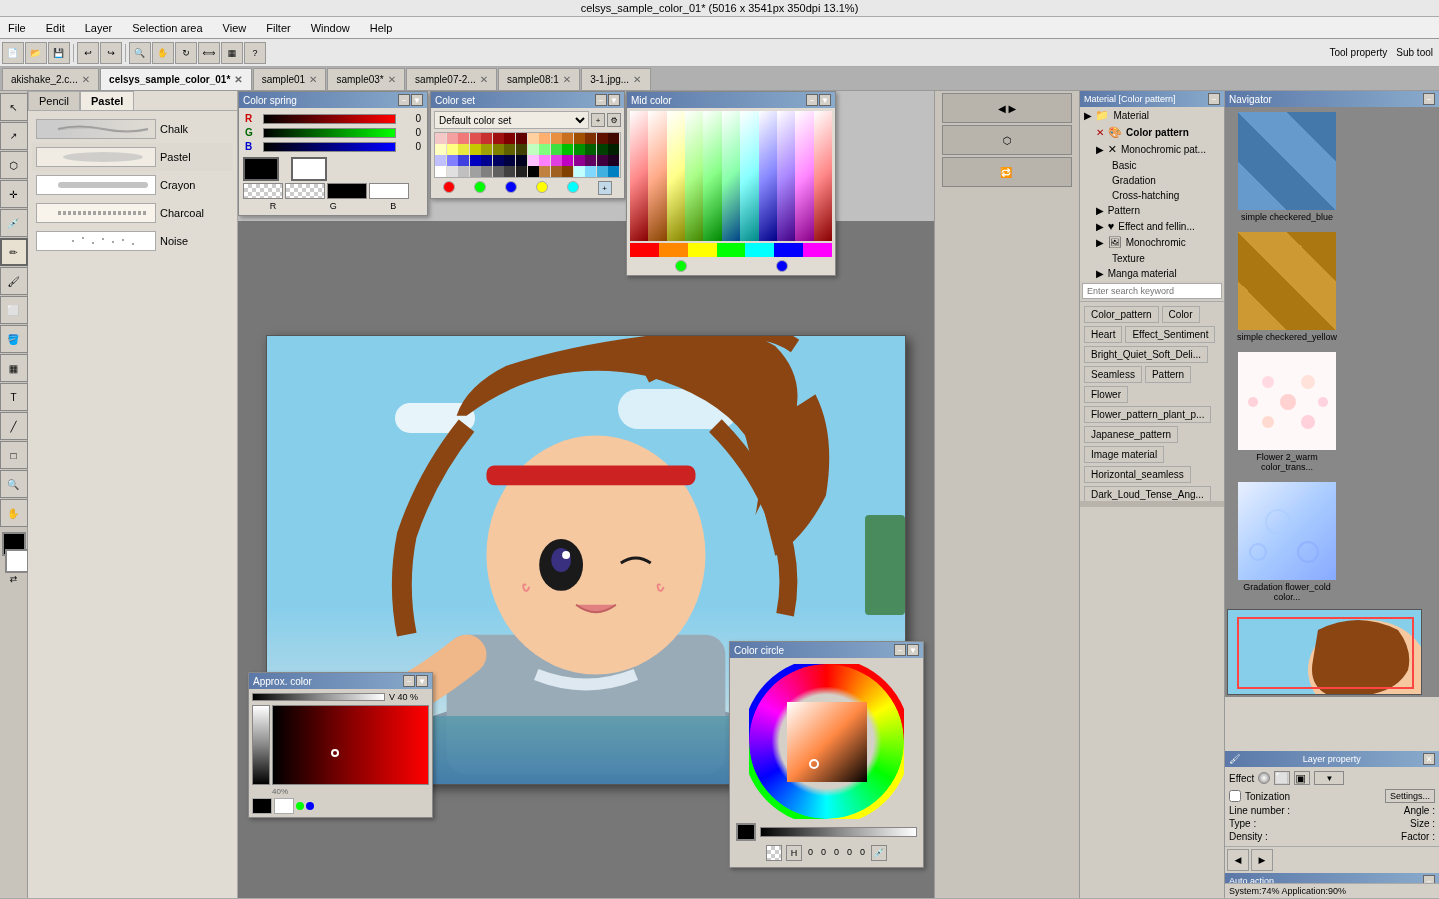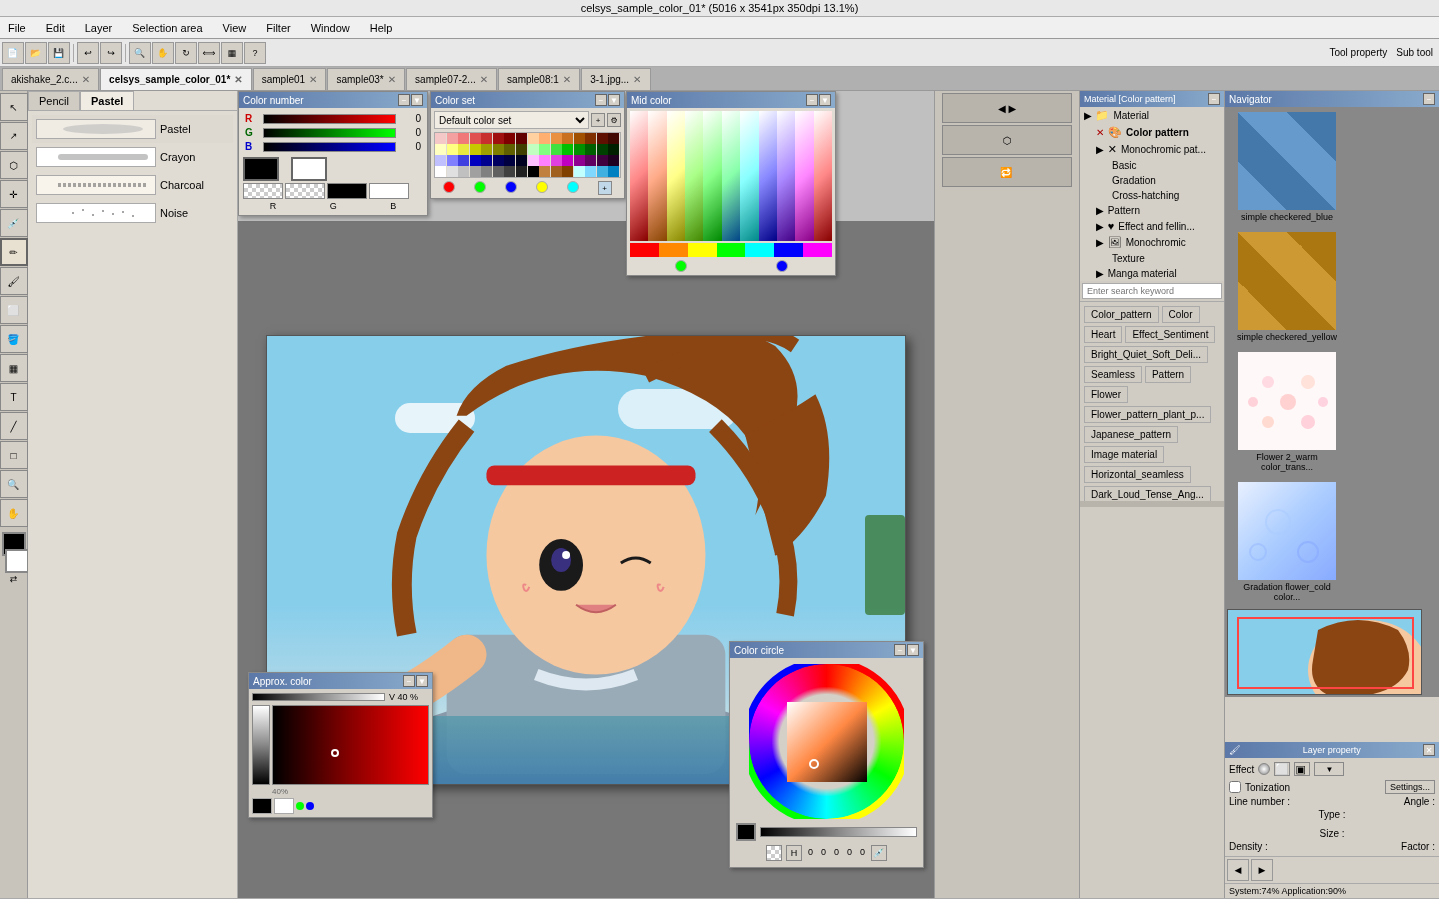--- a/index.html
+++ b/index.html
@@ -160,20 +160,29 @@
   <div class="brush-panel" style="width:210px; border-right:1px solid #aaa;">
     <div class="brush-tabs">
       <div class="brush-tab">
         <span>Pencil</span>
       </div>
       <div class="brush-tab active">
         <span>Pastel</span>
       </div>
     </div>
     <div class="brush-list">
+      <div class="brush-item">
+        <div class="brush-preview" style="background: linear-gradient(to right, #ccc 20%, transparent);">
+          <svg width="100" height="16" viewBox="0 0 100 16">
+              <path d="M5 8 Q25 3 50 8 Q75 13 95 8" stroke="#888" stroke-width="2" fill="none" opacity="0.7"></path>
+              <path d="M5 9 Q30 5 60 9 Q80 12 95 9" stroke="#aaa" stroke-width="1" fill="none" opacity="0.5"></path>
+            </svg>
+        </div>
+        <span class="brush-name">Chalk</span>
+      </div>
       <div class="brush-item" style="background:#ddd8d0;">
         <div class="brush-preview" style="background: #f0ece4;">
           <svg width="100" height="16" viewBox="0 0 100 16">
               <ellipse cx="50" cy="8" rx="40" ry="5" fill="#bbb" opacity="0.6"></ellipse>
             </svg>
         </div>
         <span class="brush-name">Pastel</span>
       </div>
       <div class="brush-item">
         <div class="brush-preview" style="background:#fff;">
@@ -205,21 +214,21 @@
         </div>
         <span class="brush-name">Noise</span>
       </div>
     </div>
   </div>
 
   <div style="flex:1; position:relative; overflow:hidden; display:flex; flex-direction:column;">
 
     <div class="floating-panel" style="left:0; top:0; width:190px; z-index:10;">
       <div class="panel-titlebar">
-        <span>Color number</span>
+        <span>Color spring</span>
         <div class="panel-controls">
           <div class="panel-titlebar-btn">−</div>
           <div class="panel-titlebar-btn">▼</div>
         </div>
       </div>
       <div style="padding:4px; background:#e0dcd4;">
         <div style="display:flex; align-items:center; padding:1px 2px; margin-bottom:1px;">
           <div style="width:18px; font-size:10px; font-weight:bold; color:#c00;">R</div>
           <div style="flex:1; height:10px; background:linear-gradient(to right,#000,#f00); border:1px solid #888; cursor:pointer;"></div>
           <span style="width:25px; text-align:right; font-size:10px;">0</span>
@@ -734,21 +743,21 @@
           <input type="checkbox" style="width: 12px; height: 12px;">
           <span style="font-size:10px;">Tonization</span>
           <div style="flex:1;"></div>
           <button style="font-size:9px;padding:1px 4px;background:#d4d0c8;border:1px solid #888;cursor:pointer;">Settings...</button>
         </div>
         <div style="display:flex;align-items:flex-end;gap:18px;margin-bottom:2px;">
           <span style="font-size:10px;">Line number :</span>
           <div style="flex:1;"></div>
           <span style="font-size:10px;">Angle :</span>
         </div>
-        <div style="display:flex;align-items:center;gap:4px;margin-bottom:2px;flex-direction:column;">
+        <div style="display:flex;align-items:center;gap:4px;margin-bottom:2px;">
           <span style="font-size:10px;">Type :</span>
           <div style="flex:1;"></div>
           <span style="font-size:10px;">Size :</span>
         </div>
         <div style="display:flex;align-items:center;gap:4px;">
           <span style="font-size:10px;">Density :</span>
           <div style="flex:1;"></div>
           <span style="font-size:10px;">Factor :</span>
         </div>
       </div>

